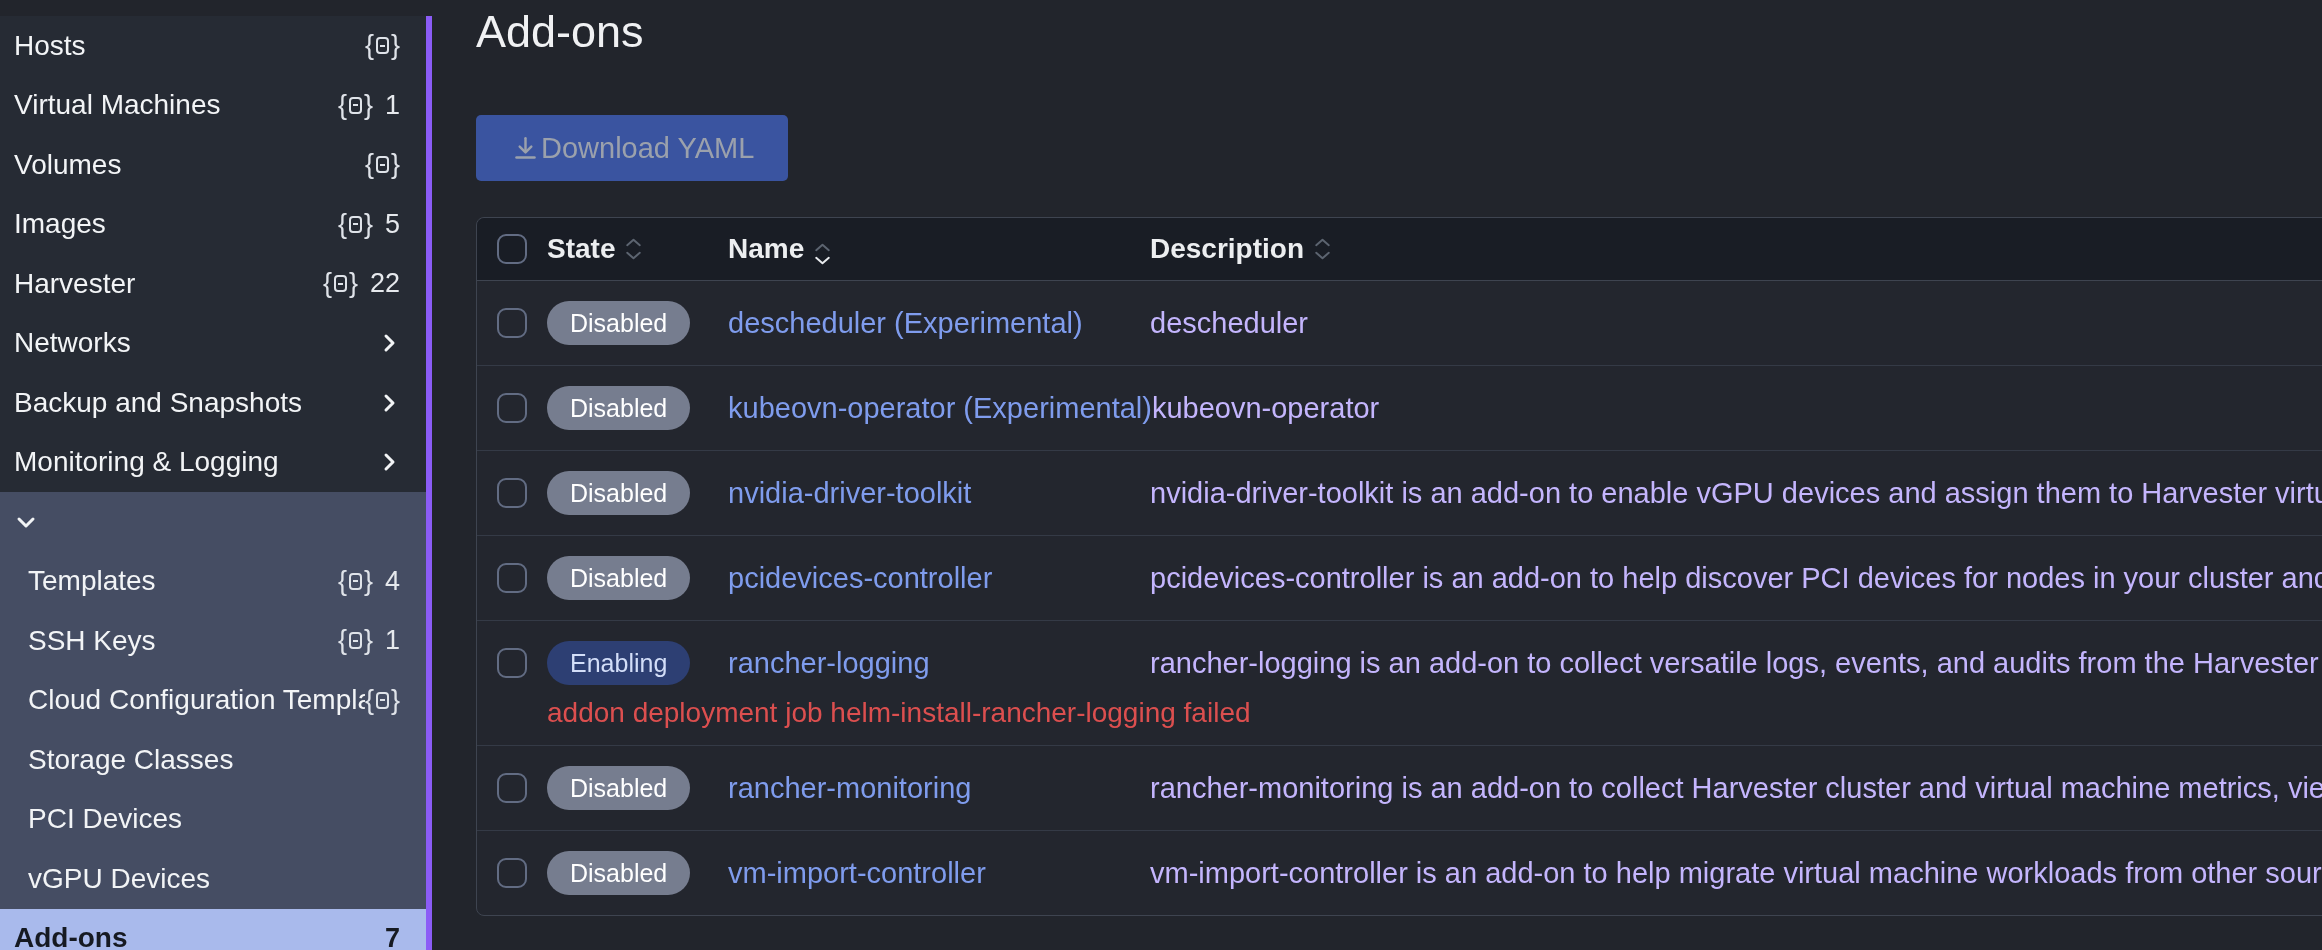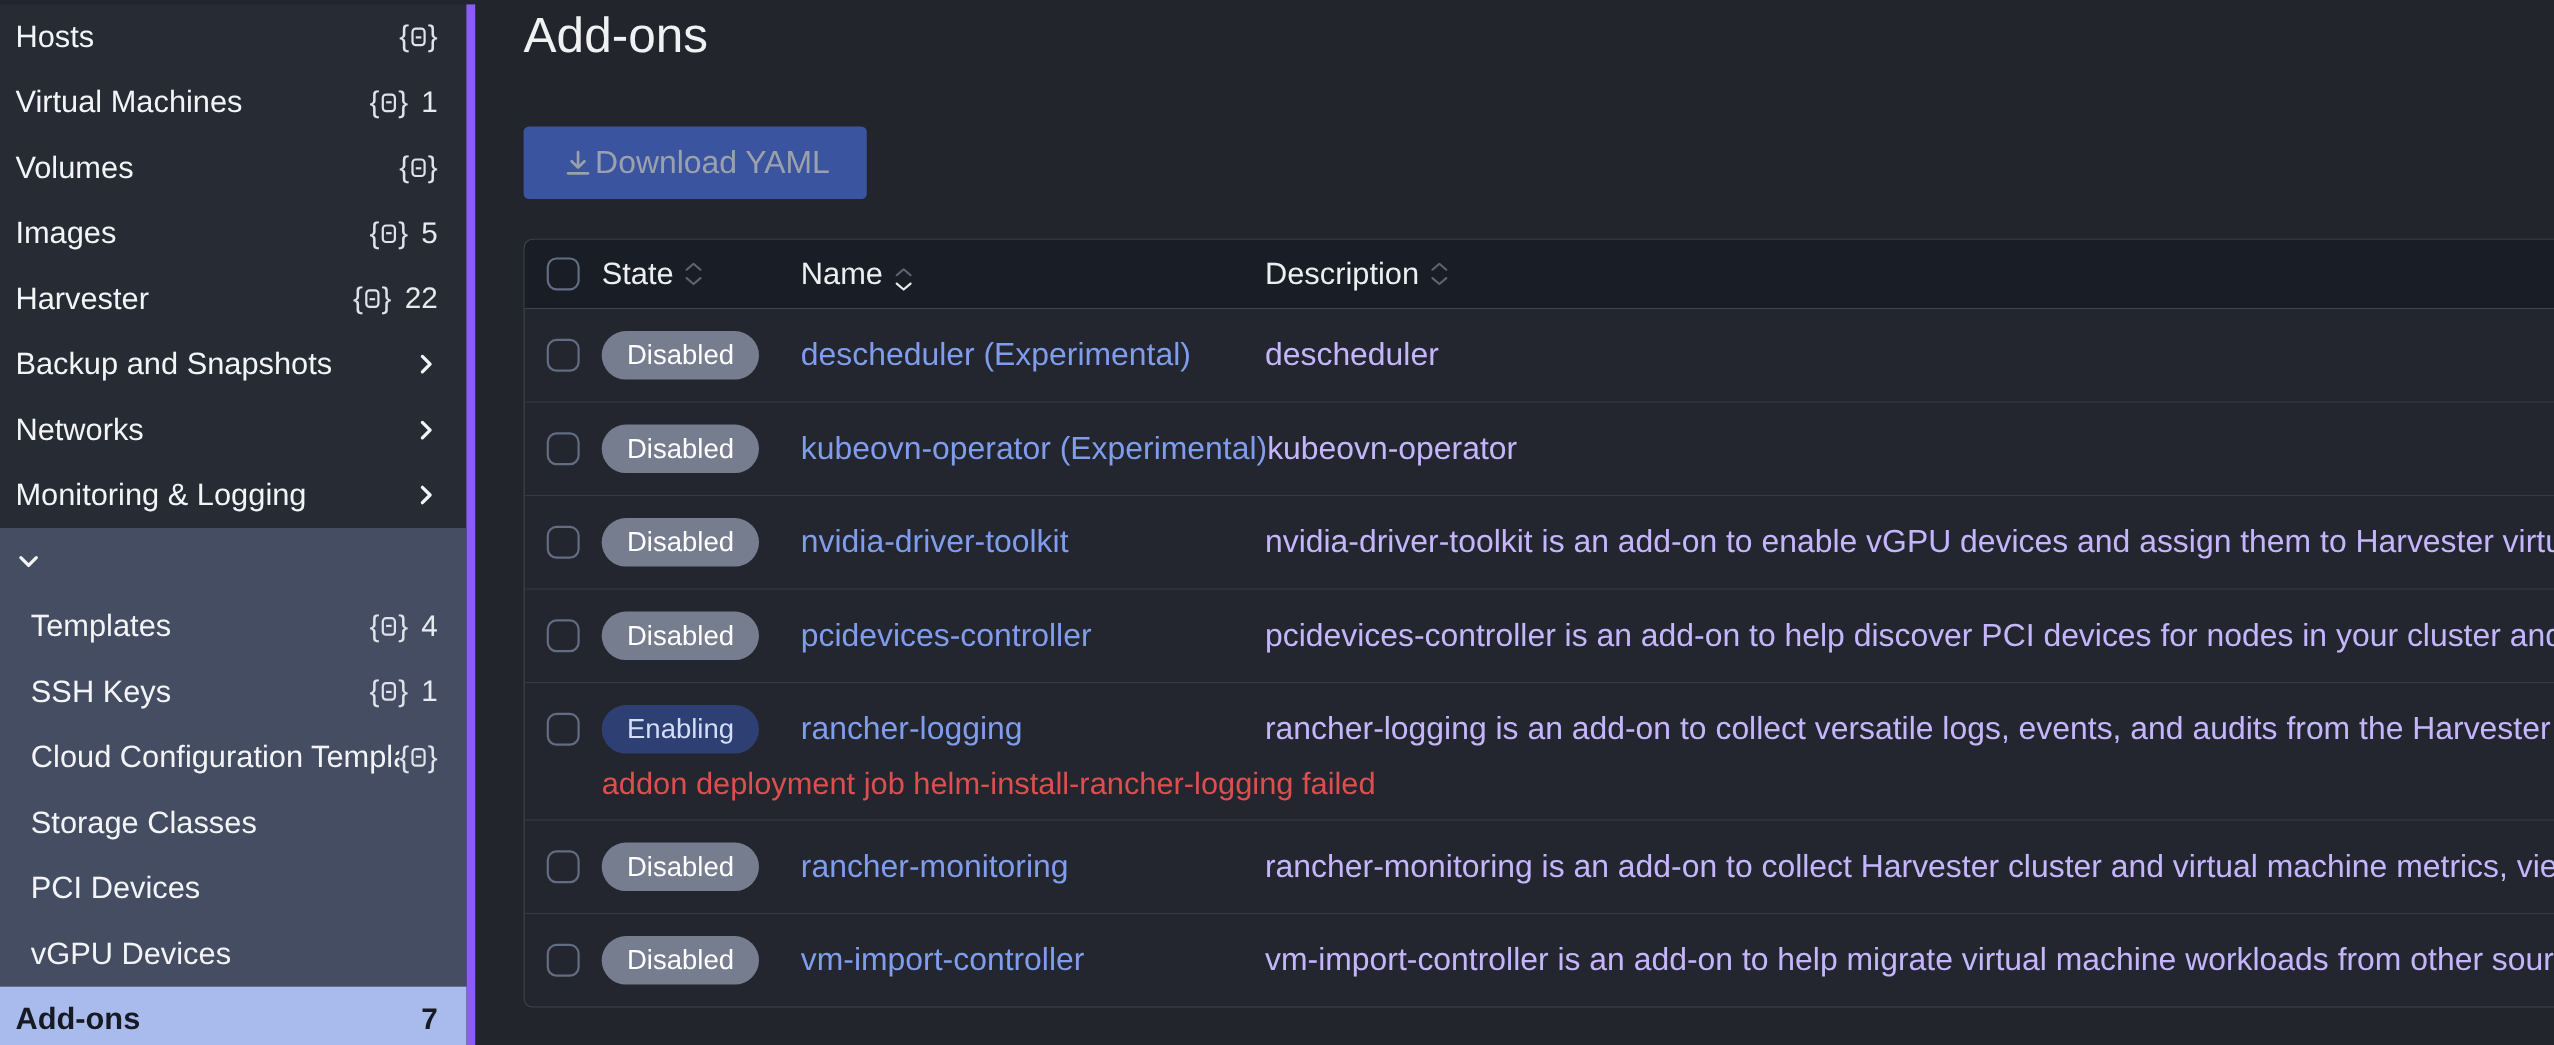--- a/index.html
+++ b/index.html
@@ -9,21 +9,21 @@
     --btn-bg:#3a54a0; --btn-text:#9ba1ac;
   }
   *{box-sizing:border-box}
   html,body{margin:0;padding:0;overflow:hidden}
   body{
     width:2322px;height:950px;position:relative;
     background:var(--bg-main);
     font-family:"Liberation Sans",sans-serif;color:#e7e9ec;
   }
   
-  .sidebar{position:absolute;left:0;top:4px;bottom:0;width:432px;background:var(--bg-sidebar);border-right:8px solid #8b5cf6}
+  .sidebar{position:absolute;left:0;top:16px;bottom:0;width:432px;background:var(--bg-sidebar);border-right:6px solid #8b5cf6}
   .side-item{height:59.5px;display:flex;align-items:center;padding:0 26px 0 14px;font-size:28px;color:#f2f4f6;cursor:pointer;white-space:nowrap}
   .side-item .lbl{flex:1;overflow:hidden}
   .side-item.sub{padding-left:28px}
   .adv-group{background:var(--bg-advanced)}
   .side-item.selected{background:var(--bg-selected);color:#161a22;font-weight:700}
   .side-item.selected .count-num{color:#161a22;font-weight:600}
   .count-wrap{display:flex;align-items:center;gap:12px}
   .count-glyph{display:inline-flex;align-items:center;color:#dfe3e9;font-size:27px;line-height:1}
   .cg-box{display:inline-block;width:13px;height:17px;border:2px solid #dfe3e9;border-radius:4px;position:relative;margin:0 2px}
   .cg-box::after{content:"";position:absolute;left:2px;right:2px;top:50%;transform:translateY(-50%);height:2px;background:#dfe3e9}
@@ -34,21 +34,21 @@
   .page-title{position:absolute;left:44px;top:0;margin:0;font-size:45px;font-weight:500;color:#f0f1f3;line-height:64px}
   .btn{position:absolute;left:44px;top:115px;height:66px;min-width:296px;display:inline-flex;align-items:center;justify-content:center;
        background:var(--btn-bg);border:none;border-radius:5px;color:var(--btn-text);font-size:29px;font-family:inherit;cursor:pointer;padding:0 34px}
   
   .table{position:absolute;left:44px;top:217px;width:2600px;border:1px solid var(--border);border-radius:8px;background:var(--bg-row)}
   .thead{height:63px;display:flex;align-items:center;background:var(--bg-thead);border-bottom:1px solid var(--border);border-radius:8px 8px 0 0}
   .cell-check{flex:0 0 70px;padding-left:20px;display:flex;align-items:center}
   .cell-state{flex:0 0 181px;display:flex;align-items:center}
   .cell-name{flex:0 0 422px;display:flex;align-items:flex-end}
   .cell-desc{flex:1 1 auto;min-width:0;display:flex;align-items:center}
-  .th{font-size:28px;font-weight:400;color:#eceef0}
+  .th{font-size:28px;font-weight:700;color:#eceef0}
   .sort{display:inline-flex;flex-direction:column;gap:4px;margin-left:10px;cursor:pointer}
   .sort svg{display:block}
   .s-in{stroke:#5c6470}
   .s-act{stroke:#e9ebee}
   .checkbox{width:30px;height:30px;border:2px solid #626c83;border-radius:9px;background:transparent;display:inline-block;cursor:pointer}
   .row{border-bottom:1px solid #343a46}
   .row:last-child{border-bottom:none}
   .row-main{display:flex;align-items:center;height:84px}
   .badge{display:inline-flex;align-items:center;height:44px;padding:16px 23px;border-radius:22px;font-size:25px;white-space:nowrap}
   .badge.disabled{background:var(--badge-disabled);color:#ffffff}
@@ -88,29 +88,29 @@
       </span>
     </div>
     <div class="side-item">
       <span class="lbl">Harvester</span>
       <span class="count-wrap">
         <span class="count-glyph">{<span class="cg-box"></span>}</span>
         <span class="count-num">22</span>
       </span>
     </div>
     <div class="side-item">
-      <span class="lbl">Backup and Snapshots</span>
+      <span class="lbl">Networks</span>
       <span class="chev">
         <svg width="20" height="22" viewBox="0 0 20 22" fill="none">
           <polyline class="" points="6,4 13,11 6,18" stroke="#f2f4f6" stroke-width="3" stroke-linecap="round" stroke-linejoin="round"></polyline>
         </svg>
       </span>
     </div>
     <div class="side-item">
-      <span class="lbl">Networks</span>
+      <span class="lbl">Backup and Snapshots</span>
       <span class="chev">
         <svg width="20" height="22" viewBox="0 0 20 22" fill="none">
           <polyline class="" points="6,4 13,11 6,18" stroke="#f2f4f6" stroke-width="3" stroke-linecap="round" stroke-linejoin="round"></polyline>
         </svg>
       </span>
     </div>
     <div class="side-item">
       <span class="lbl">Monitoring &amp; Logging</span>
       <span class="chev">
         <svg width="20" height="22" viewBox="0 0 20 22" fill="none">

